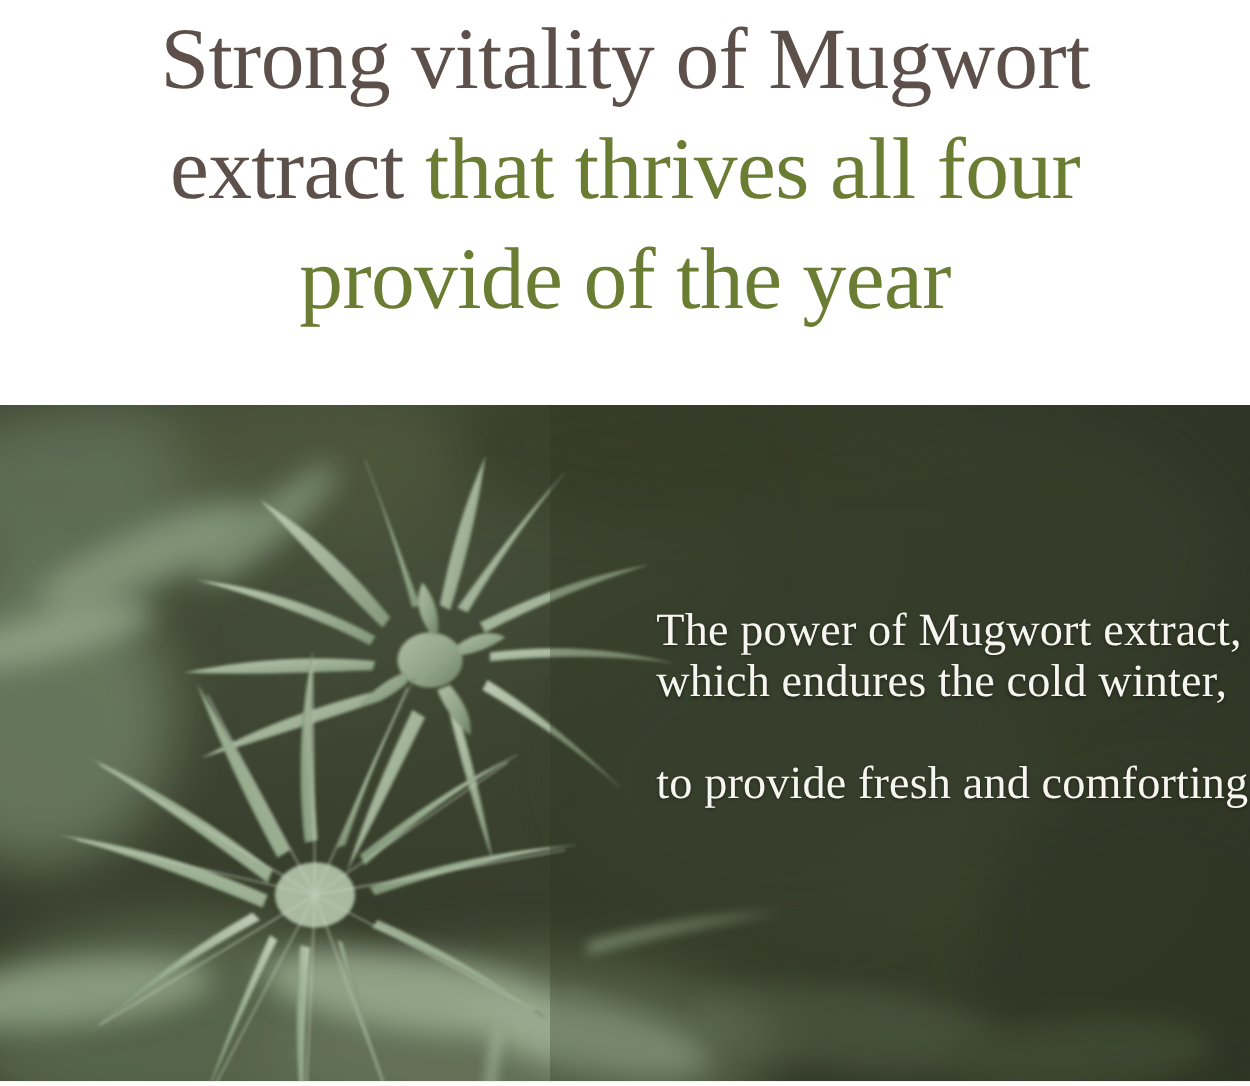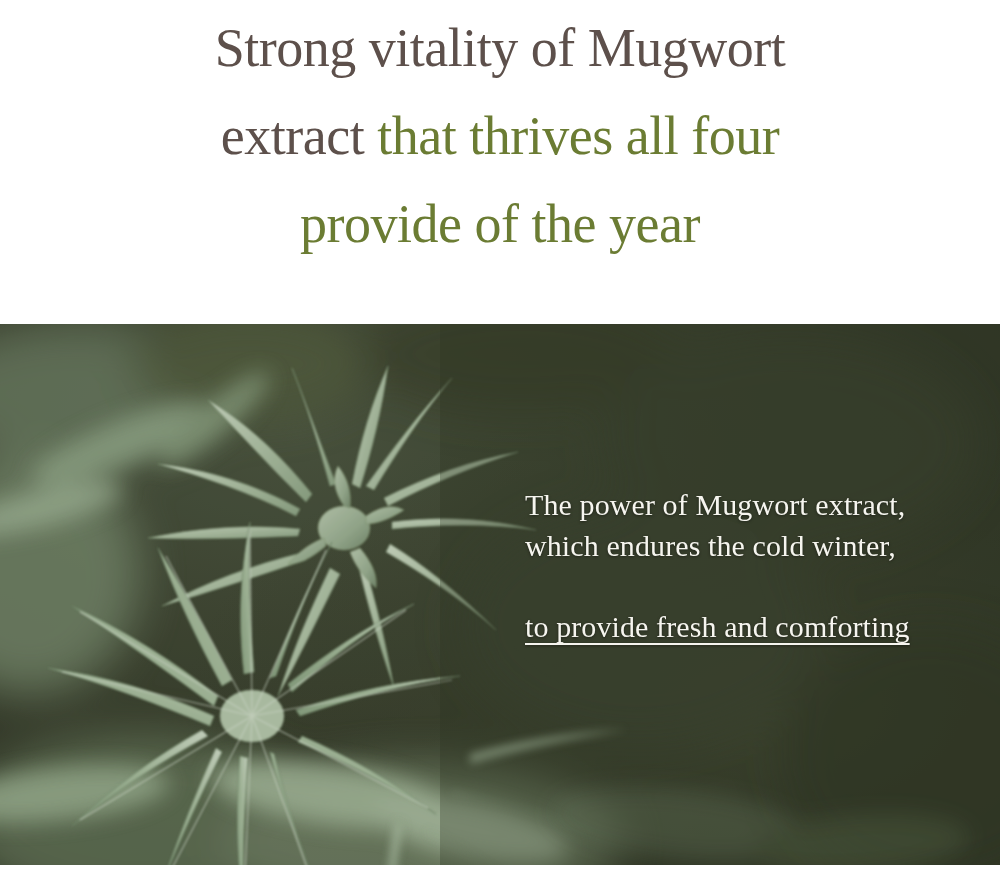--- a/index.html
+++ b/index.html
@@ -29,21 +29,21 @@
     background: #ffffff;
     display: flex;
     flex-direction: column;
     align-items: center;
     justify-content: flex-start;
     padding-top: 4px;
     box-sizing: border-box;
   }
   .headline {
     text-align: left;
-    font-size: 54px;
+    font-size: 70px;
     line-height: 88px;
     letter-spacing: -0.5px;
     font-weight: 400;
     white-space: nowrap;
   }
   .hl-brown { color: #5d504b; }
   .hl-green { color: #6b7c33; margin-top: 35px; }
 
   
   .photo {
@@ -67,29 +67,28 @@
   
   .overlay {
     position: absolute;
     left: 525px;
     top: 160px;
     width: 430px;
     z-index: 5;
   }
   .ov-line {
     color: #f6f5ef;
-    font-size: 30px;
+    font-size: 37px;
     line-height: 41px;
     letter-spacing: 0.1px;
     white-space: nowrap;
     text-shadow: 0 1px 3px rgba(0,0,0,0.45);
   }
   .ov-gap { height: 40px; }
   .ov-underline {
-    text-decoration: underline;
     text-decoration-thickness: 1.5px;
     text-underline-offset: 6px;
   }
 
   
   .bottom-strip {
     position: absolute;
     left: 0;
     top: 865px;
     width: 1000px;

